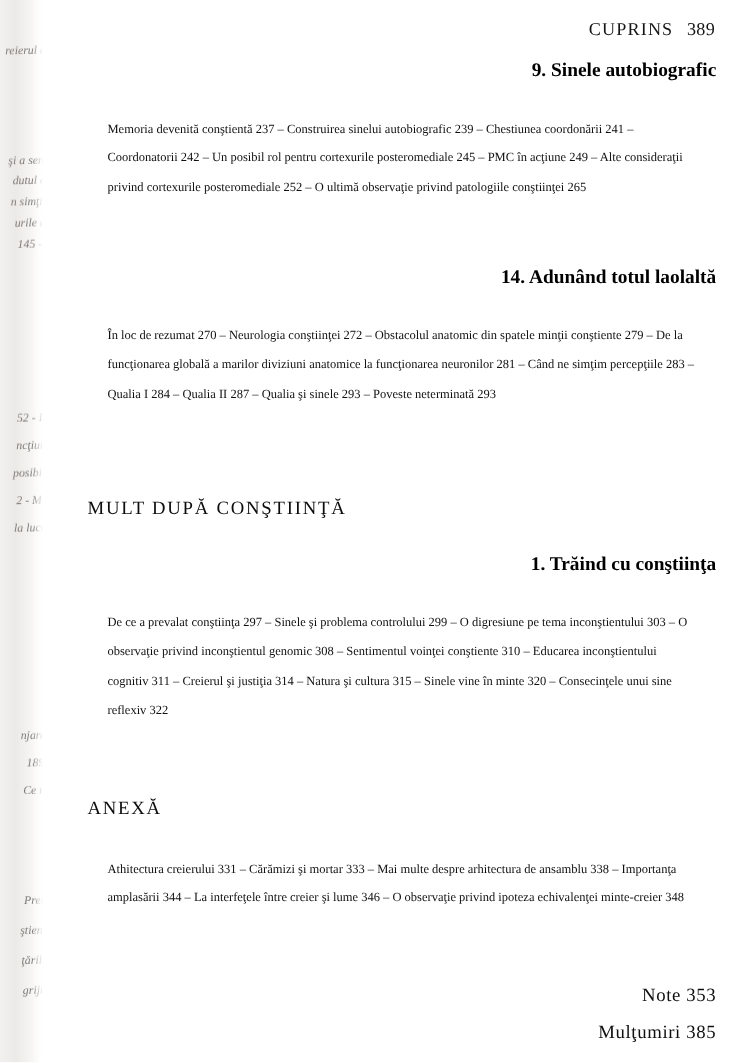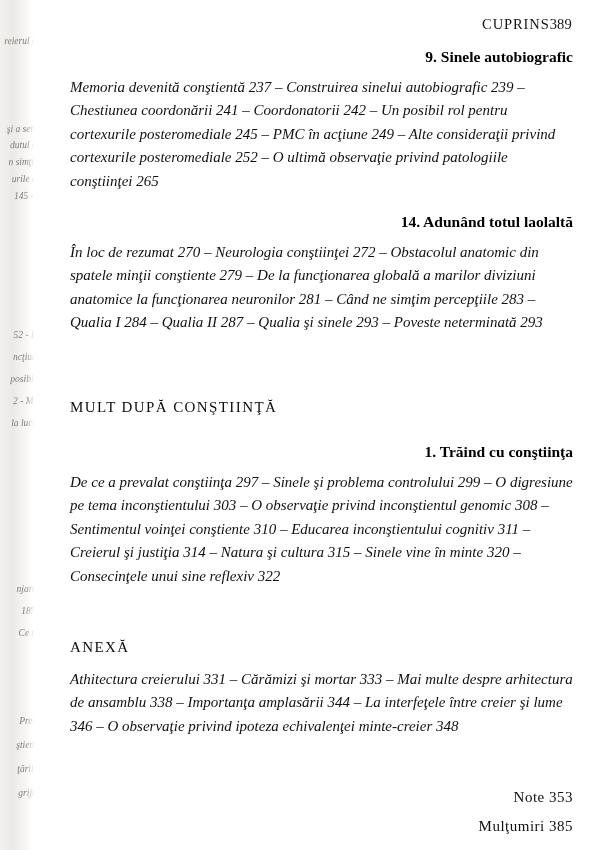--- a/index.html
+++ b/index.html
@@ -60,20 +60,21 @@
   .running-head {
     position: absolute;
     top: 16px;
     right: 28px;
     font-size: 14.5px;
     letter-spacing: 0.9px;
     color: #151515;
     white-space: nowrap;
   }
   .running-head .folio {
+    margin-left: 11px;
     letter-spacing: 0.2px;
   }
 
   
   .column {
     position: absolute;
     left: 70px;
     top: 0;
     width: 503px;
   }
@@ -89,27 +90,26 @@
   .part-heading {
     font-weight: normal;
     font-size: 15px;
     letter-spacing: 1.4px;
     text-align: left;
     color: #0d0d0d;
     margin: 0;
   }
 
   .entry-list {
-    font-style: italic;
-    font-size: 15px;
+    font-size: 10px;
     line-height: 23.4px;
     text-align: justify;
     text-justify: inter-word;
     color: #101010;
-    margin: 0;
+    margin: 16px;
   }
   .entry-list:last-child { text-align: left; }
 
   .center-line {
     text-align: right;
     font-size: 15px;
     letter-spacing: 0.5px;
     color: #101010;
     margin: 0;
   }

